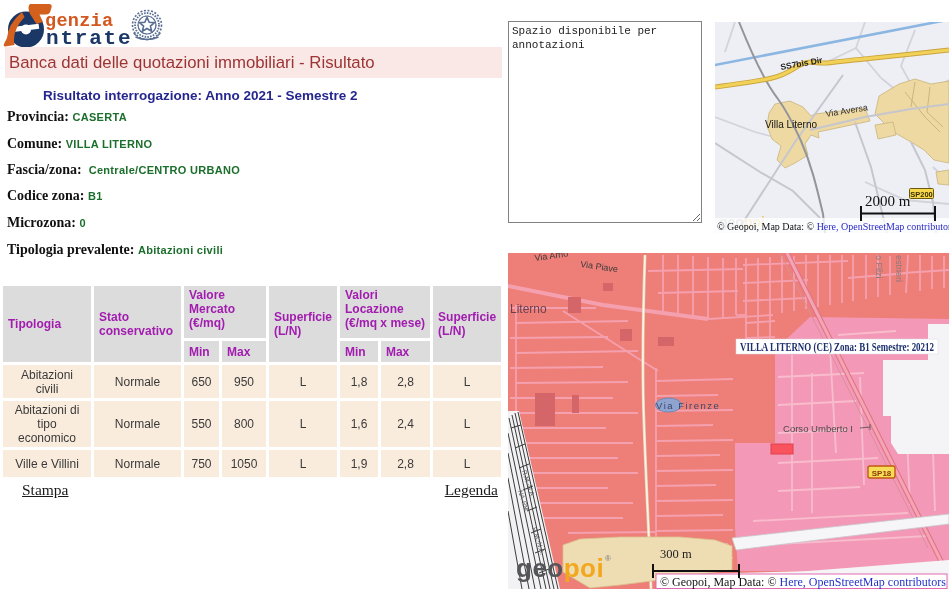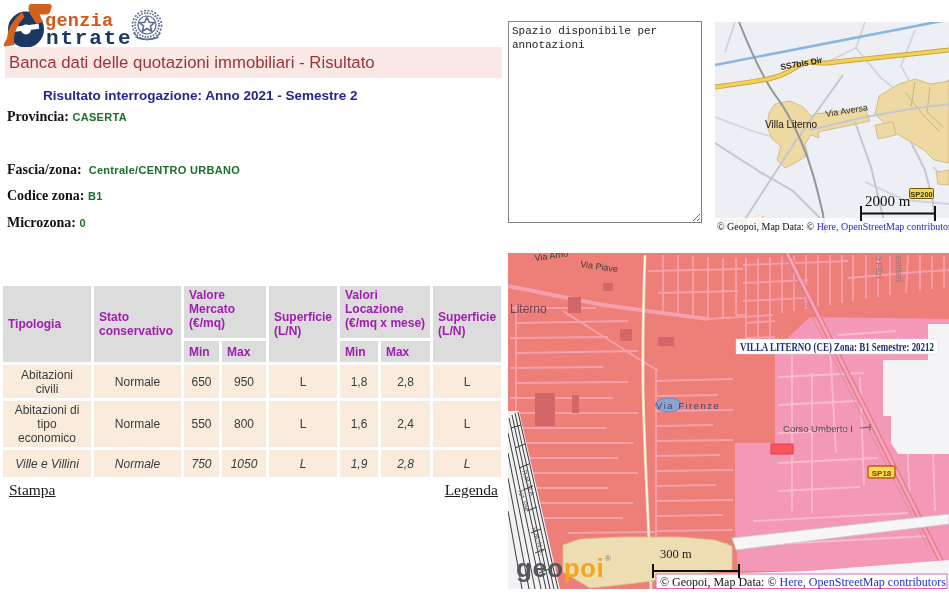--- a/index.html
+++ b/index.html
@@ -49,23 +49,25 @@
         <path d="M-13.5,8 L-11,10.5 M13.5,8 L11,10.5" stroke-width="1.1"></path>
       </g>
     </svg>
   </div>
 
   <div class="abs banner">Banca dati delle quotazioni immobiliari - Risultato</div>
 
   <div class="abs head2">Risultato interrogazione: Anno 2021 - Semestre 2</div>
 
   <div class="abs fline" style="top:109px;">Provincia: <span class="fval">CASERTA</span></div>
+  <div class="abs fline" style="top:136px;">Comune: <span class="fval">VILLA LITERNO</span></div>
   <div class="abs fline" style="top:162px;">Fascia/zona: &nbsp;<span class="fval">Centrale/CENTRO URBANO</span></div>
   <div class="abs fline" style="top:188px;">Codice zona: <span class="fval">B1</span></div>
   <div class="abs fline" style="top:215px;">Microzona: <span class="fval">0</span></div>
+  <div class="abs fline" style="top:242px;">Tipologia prevalente: <span class="fval">Abitazioni civili</span></div>
 
   <table class="qt">
     <colgroup>
       <col style="width:88px">
         <col style="width:87px">
         <col style="width:35px">
         <col style="width:44px">
       <col style="width:67px">
         <col style="width:37px">
         <col style="width:48px">
@@ -99,34 +101,34 @@
     <tr style="height:45px;">
       <td>Abitazioni di<br>tipo<br>economico</td>
           <td>Normale</td>
           <td>550</td>
           <td>800</td>
           <td>L</td>
           <td>1,6</td>
           <td>2,4</td>
           <td>L</td>
     </tr>
-    <tr style="height:27px;font-style:italic;">
+    <tr style="height:27px;">
       <td>Ville e Villini</td>
           <td>Normale</td>
           <td>750</td>
           <td>1050</td>
           <td>L</td>
           <td>1,9</td>
           <td>2,8</td>
           <td>L</td>
     </tr>
   </tbody>
     </table>
 
-  <div class="abs links"><a href="#" style="margin-left:6px;">Stampa</a><a href="#" style="float:right;">Legenda</a></div>
+  <div class="abs links"><a href="#" style="margin-left:19px;">Stampa</a><a href="#" style="float:right;">Legenda</a></div>
 
   <textarea class="abs note" style="">Spazio disponibile per annotazioni</textarea>
 
   <div class="abs" id="smallmap" style="left:715px;top:22px;width:234px;height:211px;">
   <svg width="234" height="211" viewBox="0 0 234 211" style="display:block">
     <rect width="234" height="211" fill="#edeff4"></rect>
 
     <g stroke="#d2d3db" stroke-width="1.8" fill="none">
       <path d="M150,0 L141,26 L166,56"></path>
       <path d="M200,8 L186,44 L196,62"></path>

